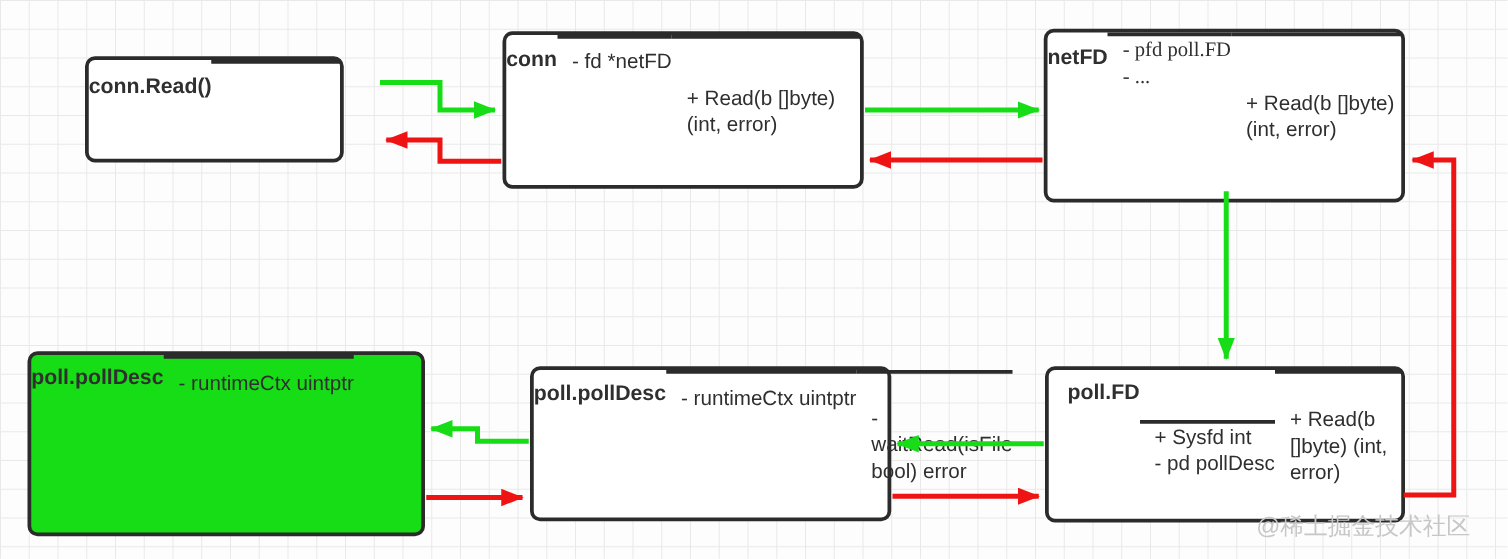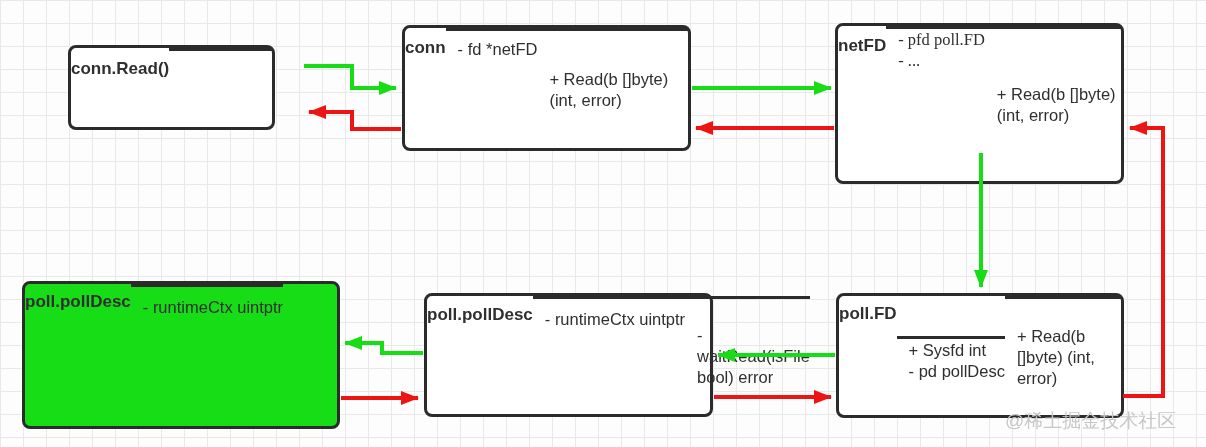--- a/index.html
+++ b/index.html
@@ -87,21 +87,21 @@
   <div class="uml" style="left:402px;top:25px;width:289px;height:126px;">
     <div class="title" style="height:39px;">conn</div>
     <div class="sec" style="height:37px;">
       <div>- fd *netFD</div>
     </div>
     <div class="sec grow">
       <div>+ Read(b []byte) (int, error)</div>
     </div>
   </div>
 
-  <div class="uml" style="left:835px;top:23px;width:289px;height:161px;">
+  <div class="uml" style="left:835px;top:23px;width:289px;height:139px;">
     <div class="title" style="height:39px;">netFD</div>
     <div class="sec" style="height:42px;font-family:Liberation Serif, serif;">
       <div>- pfd poll.FD</div>
       <div>- ...</div>
     </div>
     <div class="sec grow">
       <div>+ Read(b []byte) (int, error)</div>
     </div>
   </div>
 
@@ -116,21 +116,21 @@
     <div class="title" style="height:37px;">poll.pollDesc</div>
     <div class="sec" style="height:41px;">
       <div>- runtimeCtx uintptr</div>
     </div>
     <div class="sec grow">
       <div>- waitRead(isFile bool) error</div>
     </div>
   </div>
 
   <div class="uml" style="left:836px;top:293px;width:288px;height:125px;">
-    <div class="title" style="height:36px;">poll.FD</div>
+    <div class="title" style="height:36px;padding-left:15px;">poll.FD</div>
     <div class="sec" style="height:43px;margin-top:40px;">
       <div>+ Sysfd int</div>
       <div>- pd pollDesc</div>
     </div>
     <div class="sec grow">
       <div>+ Read(b []byte) (int, error)</div>
     </div>
   </div>
 
 

